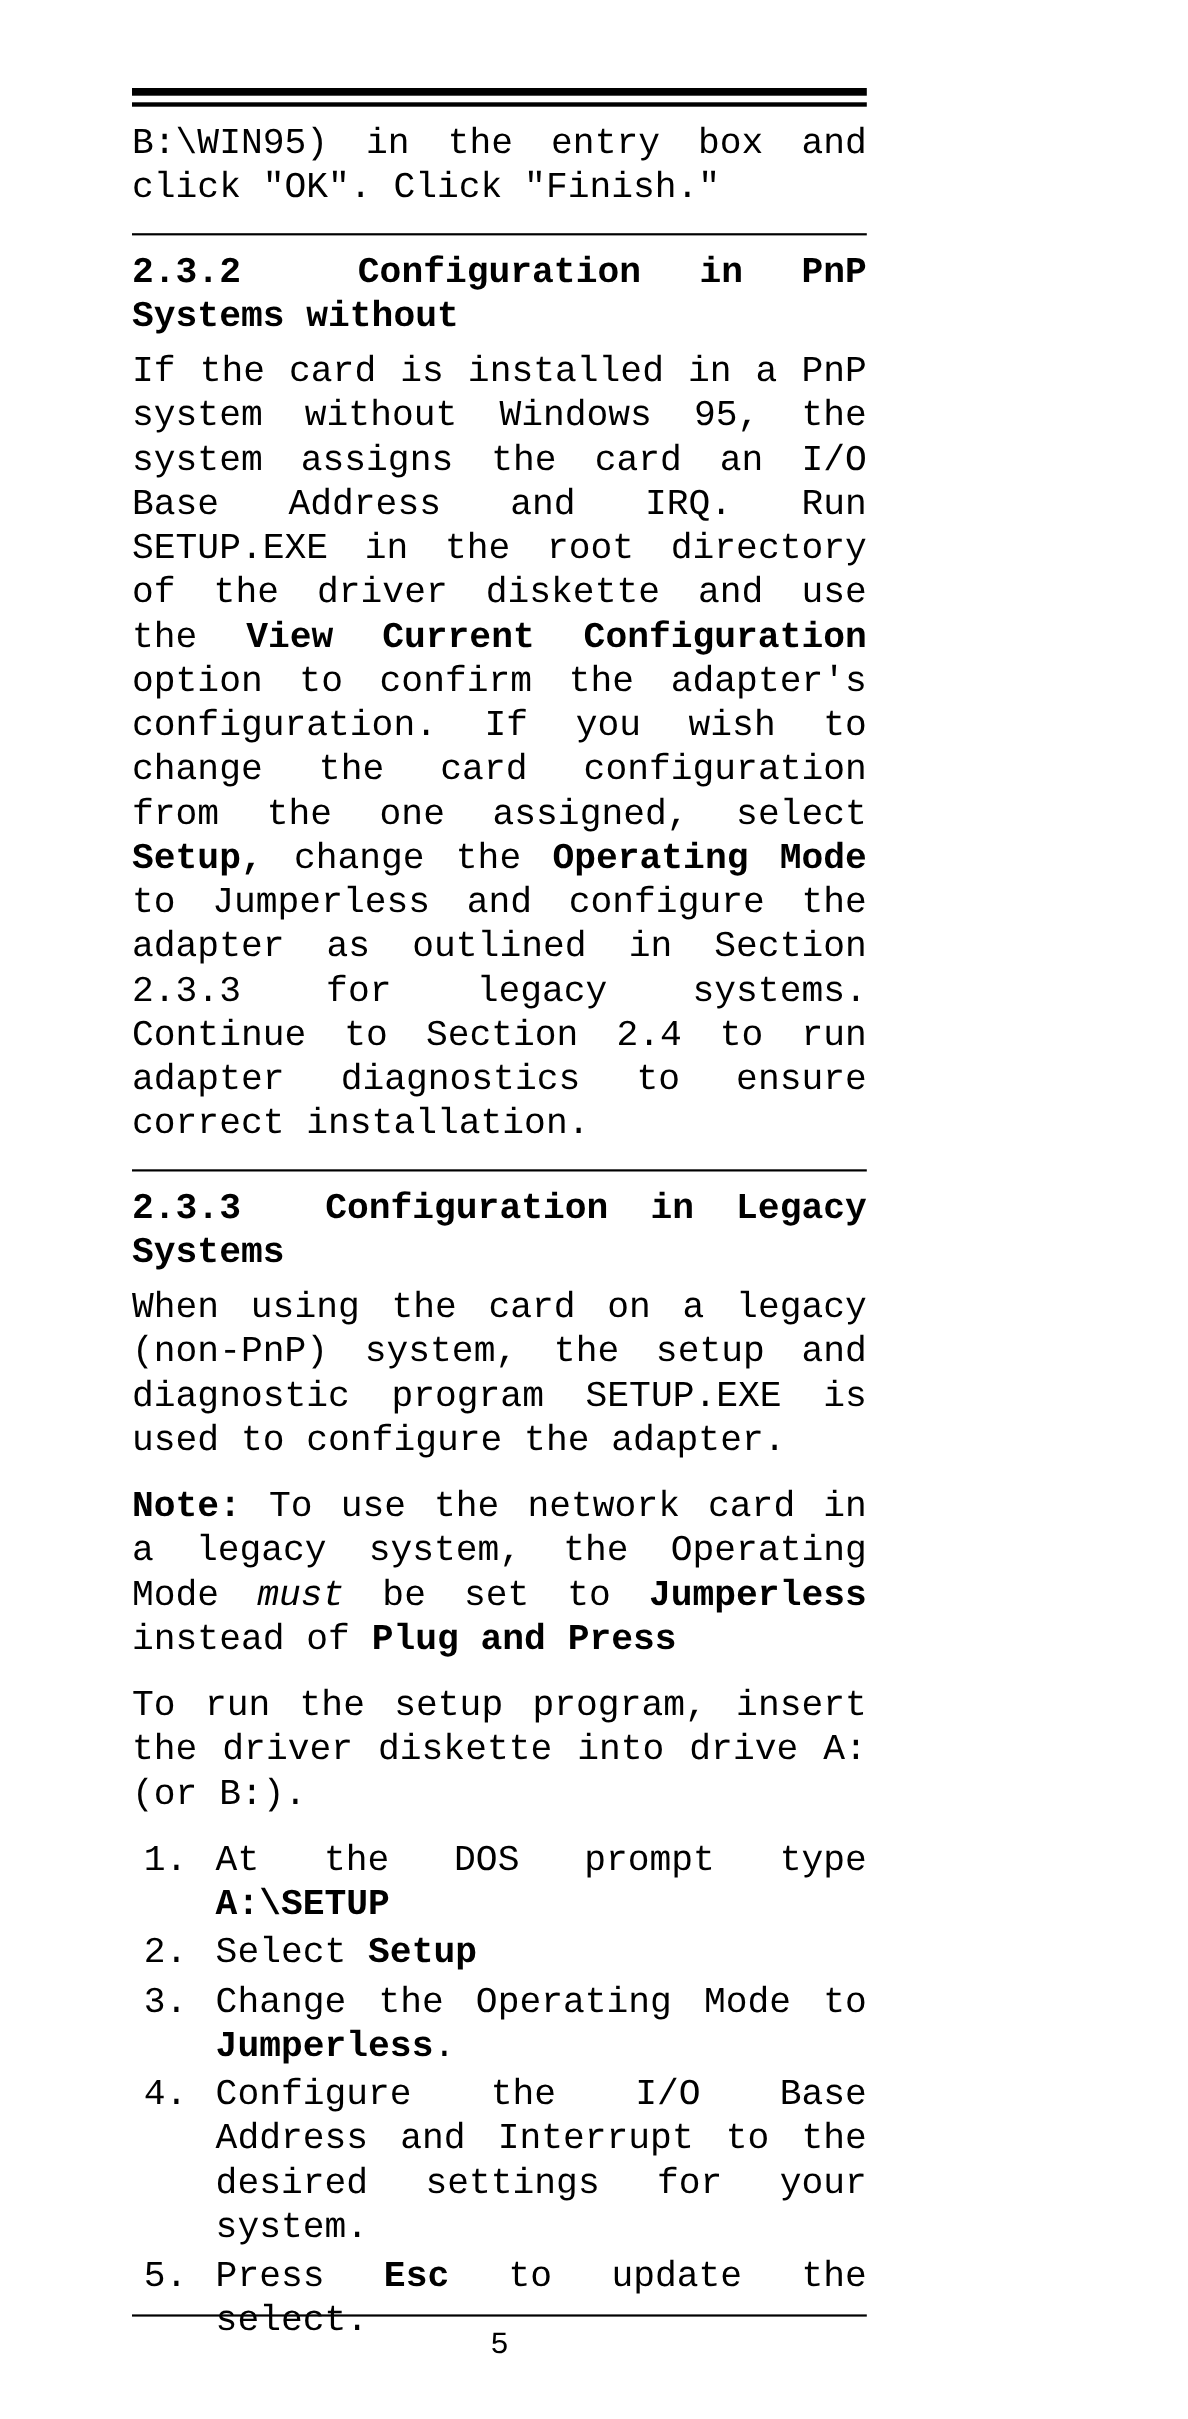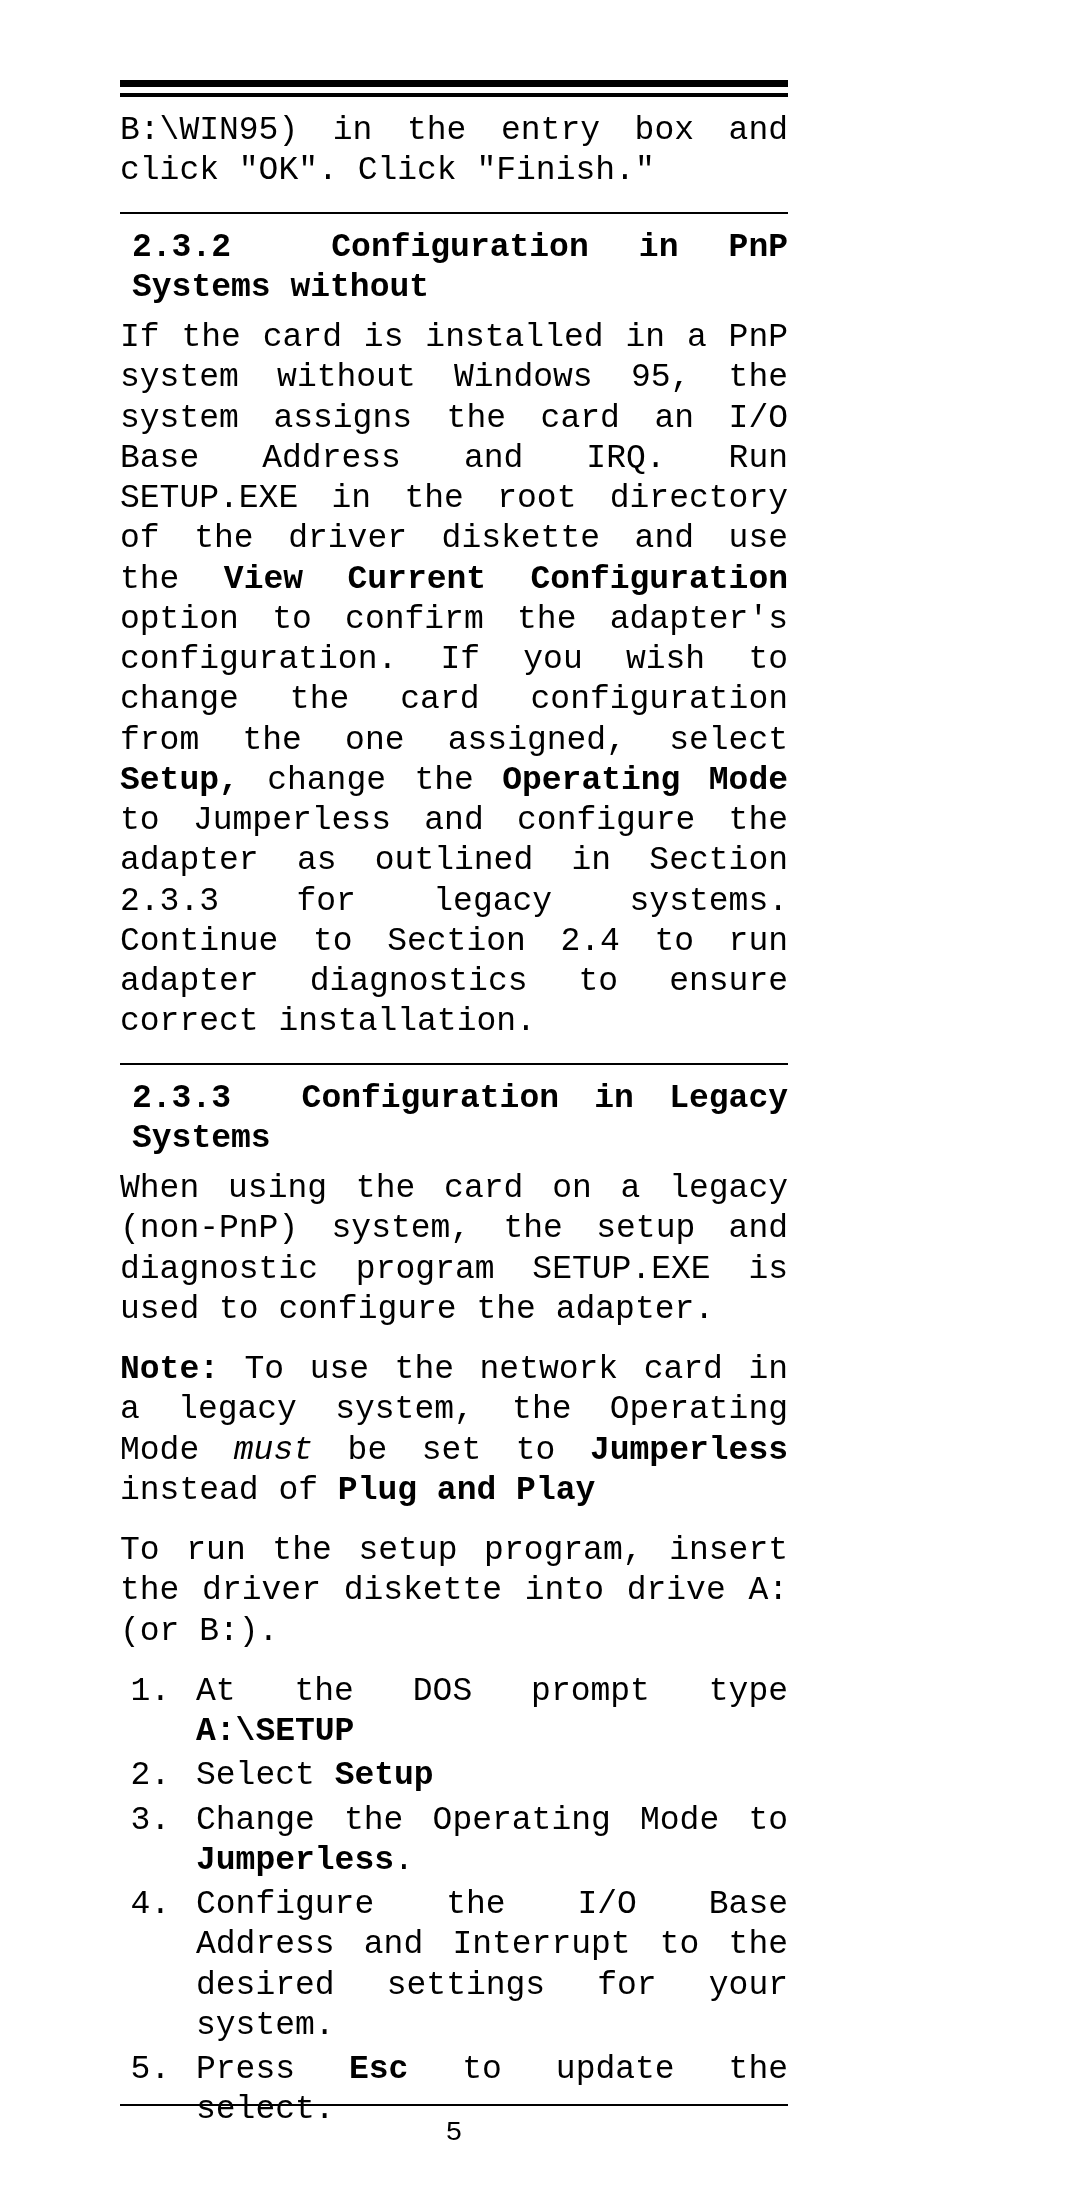--- a/index.html
+++ b/index.html
@@ -35,21 +35,21 @@
     margin: 14px 0 14px 0;
   }
   .para {
     text-align: justify;
     text-justify: inter-word;
     margin: 0 0 20px 0;
   }
   .section-heading {
     font-weight: bold;
     text-align: justify;
-    margin: 0 0 10px 12px;
+    margin: 0 0 10px 0;
   }
   .section-heading .cont {
     display: block;
     margin-left: 90px;
   }
   ol.steps {
     margin: 0 0 20px 0;
     padding: 0 0 0 70px;
     list-style-position: outside;
   }
@@ -102,21 +102,21 @@
   <hr class="single-rule">
 
   <p class="section-heading">
     <span>2.3.3</span>&nbsp;
     <span>Configuration in Legacy Systems</span>
   </p>
 
   <p class="para">When using the card on a legacy (non-PnP) system, the setup and diagnostic program SETUP.EXE is used to configure the adapter.</p>
 
   <p class="para">
-    <b>Note:</b><span> To use the network card in a legacy system, the Operating Mode </span><i>must</i><span> be set to </span><b>Jumperless</b><span> instead of </span><b>Plug and Play</b>
+    <b>Note:</b><span> To use the network card in a legacy system, the Operating Mode </span><i>must</i><span> be set to </span><b>Jumperless</b><span> instead of </span><b>Plug and Press</b>
   </p>
 
   <p class="para">To run the setup program, insert the driver diskette into drive A: (or B:).</p>
 
   <ol class="steps">
     <li>
       <span>At the DOS prompt type </span><b>A:\SETUP</b>
     </li>
     <li>
       <span>Select </span><b>Setup</b>

